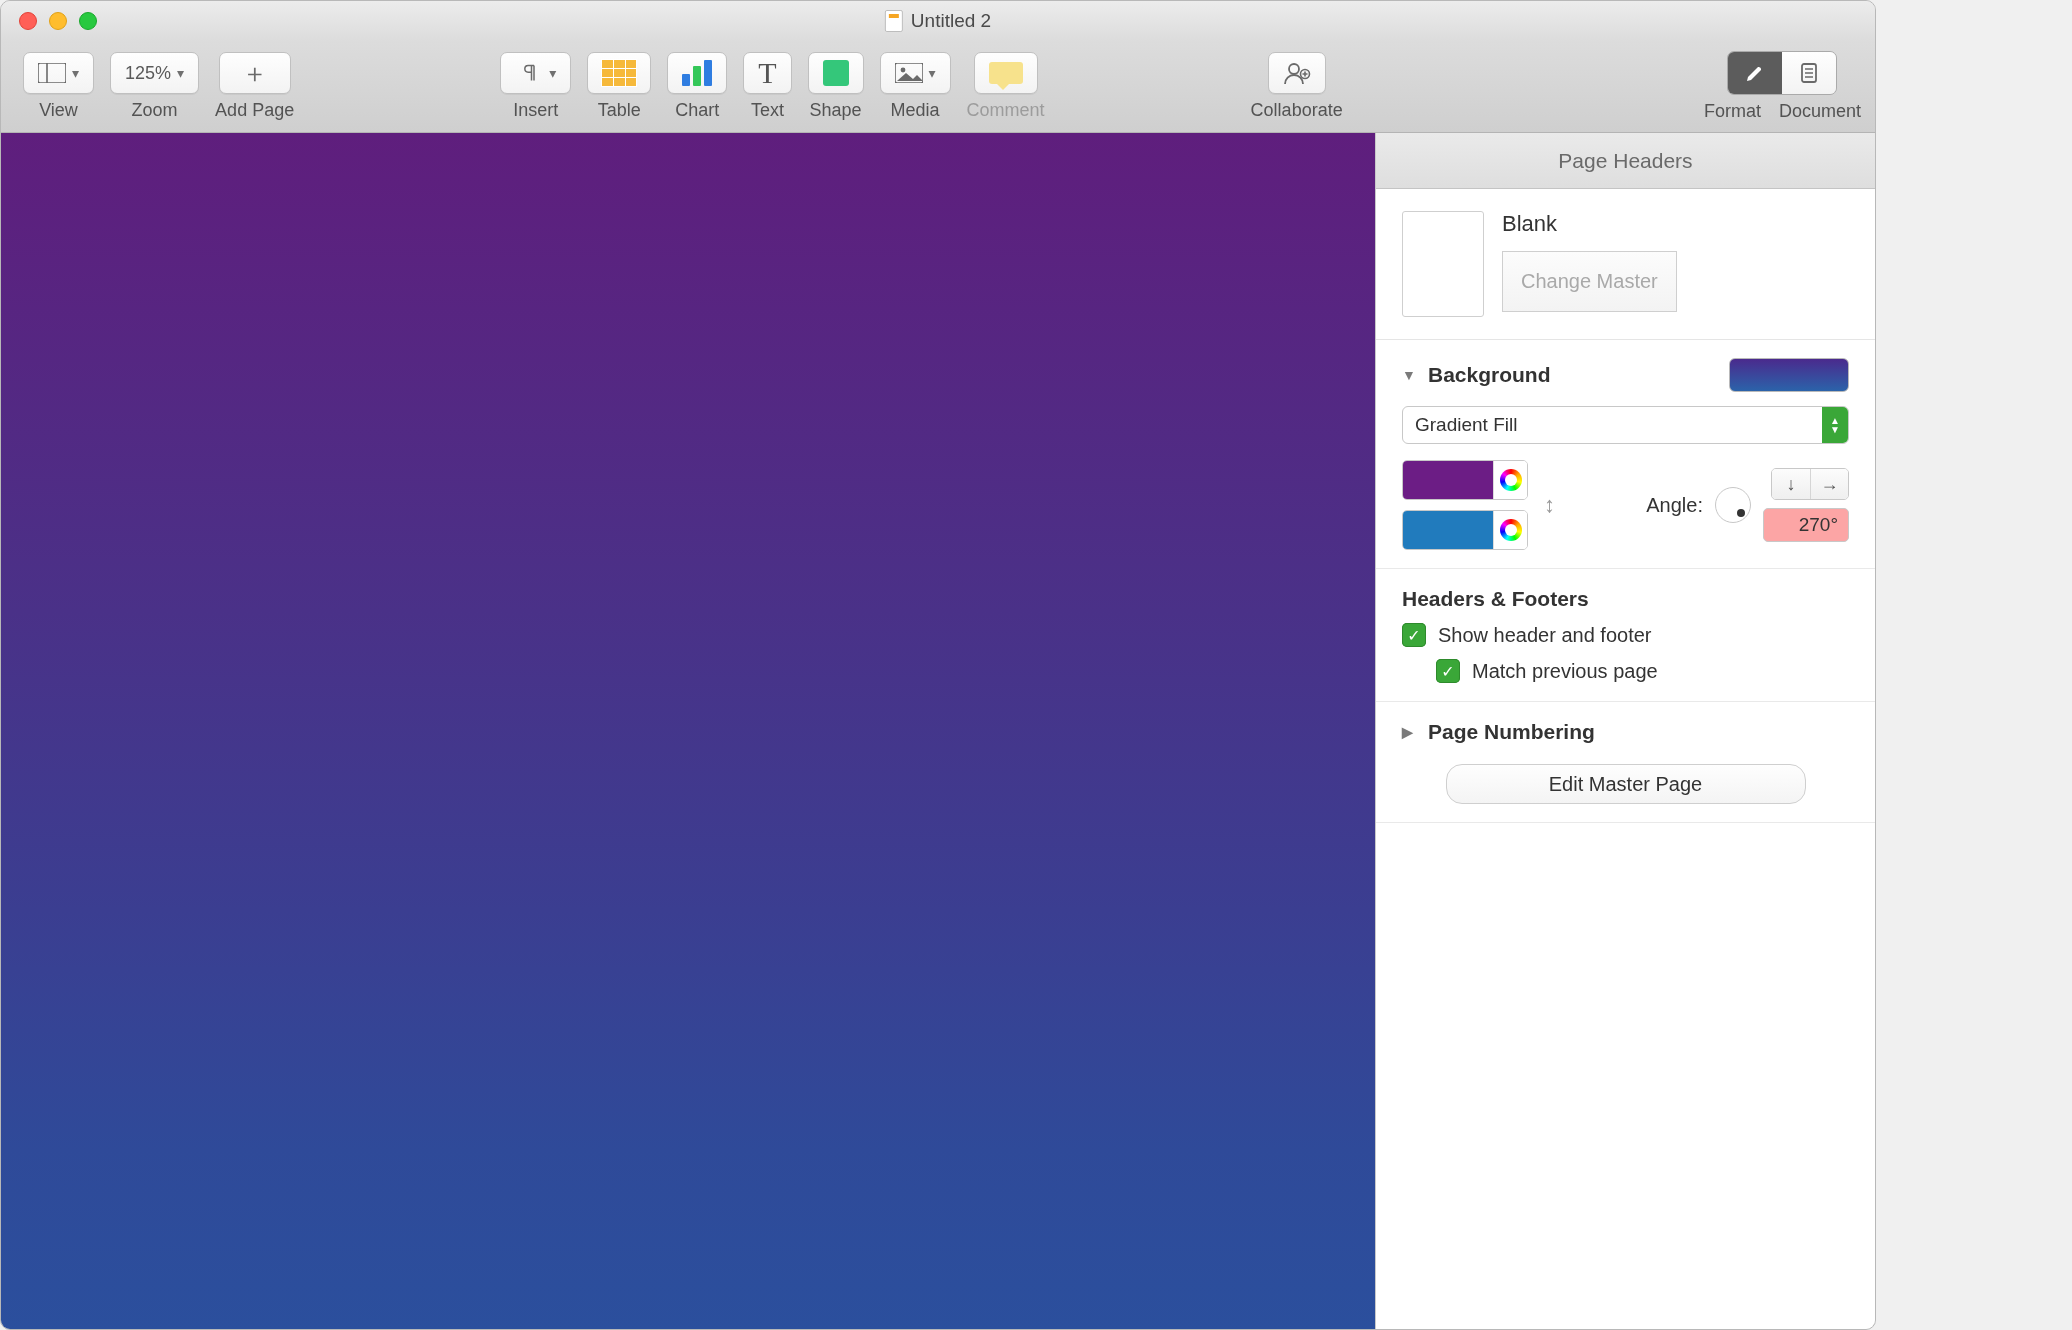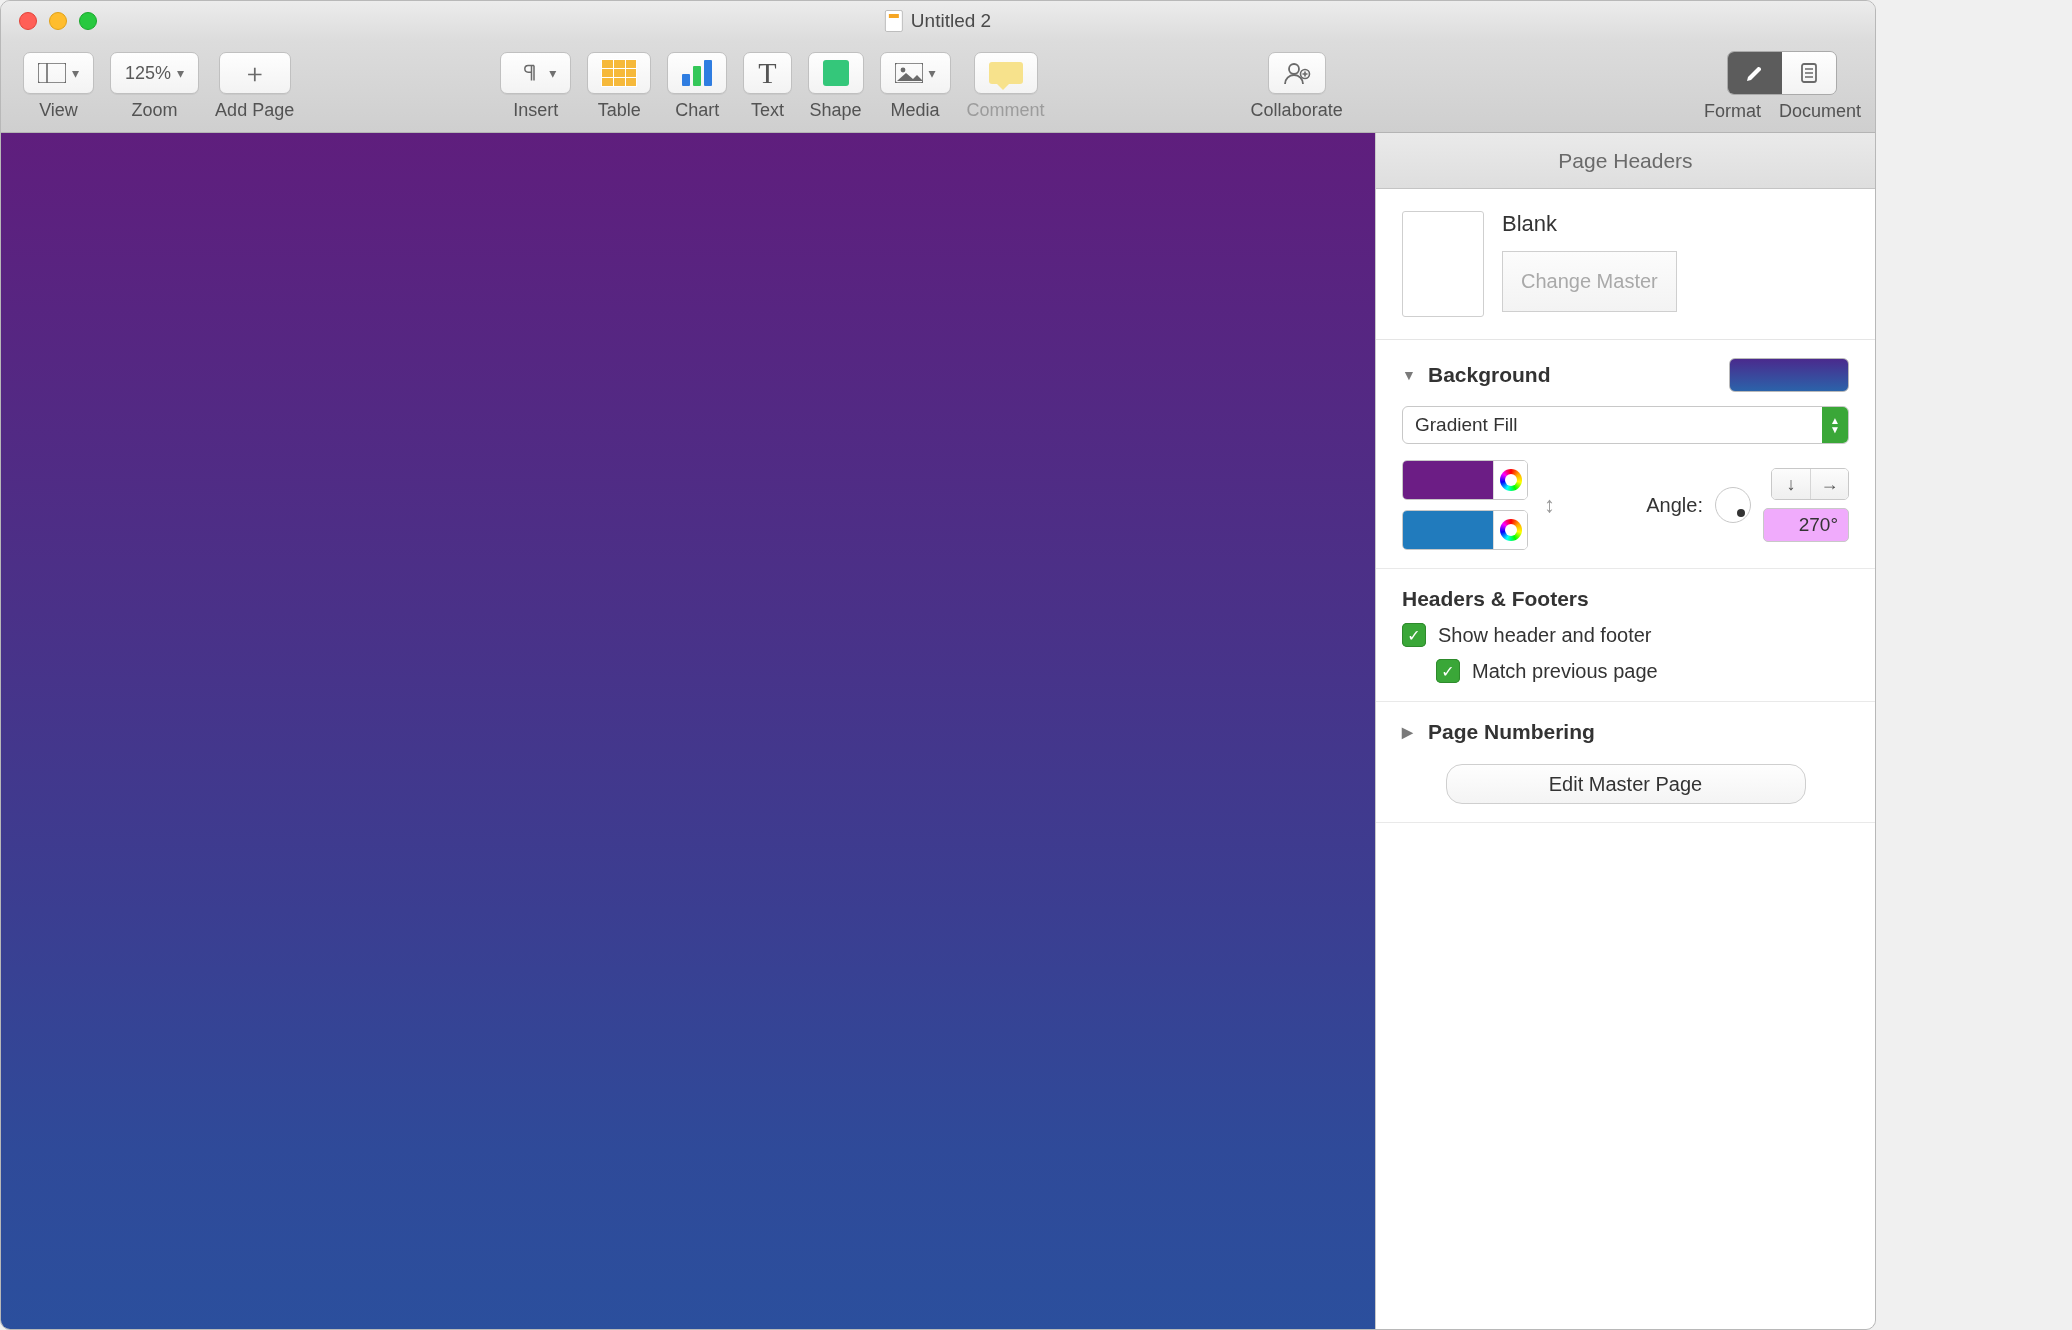--- a/index.html
+++ b/index.html
@@ -250,21 +250,21 @@
   .angle-knob::after{
     content:"";position:absolute;width:8px;height:8px;background:#333;border-radius:50%;
     right:5px;bottom:5px;
   }
   .dir-buttons{
     display:flex;border:1px solid #c8c8c8;border-radius:5px;overflow:hidden;height:32px;
   }
   .dir-buttons div{ width:38px;display:flex;align-items:center;justify-content:center;font-size:18px;color:#555;background:linear-gradient(to bottom,#fcfcfc,#efefef);}
   .dir-buttons div + div{border-left:1px solid #d5d5d5;}
   .angle-field{
-    margin-top:8px;width:86px;height:34px;border:1px solid #c8c8c8;border-radius:5px;background:#f0abfc;
+    margin-top:8px;width:86px;height:34px;border:1px solid #c8c8c8;border-radius:5px;background:#fca5a5;
     display:flex;align-items:center;justify-content:flex-end;padding:0 10px;font-size:19px;color:#333;margin-left:auto;
   }
 
   .check-row{display:flex;align-items:center;gap:12px;margin-top:12px;font-size:20px;color:#333;}
   .check-row.indent{margin-left:34px;}
   .checkbox{
     width:24px;height:24px;border-radius:5px;background:#3aa738;display:flex;align-items:center;justify-content:center;color:#fff;font-size:16px;
     box-shadow:inset 0 0 0 1px #2e8a2c;
   }
 

